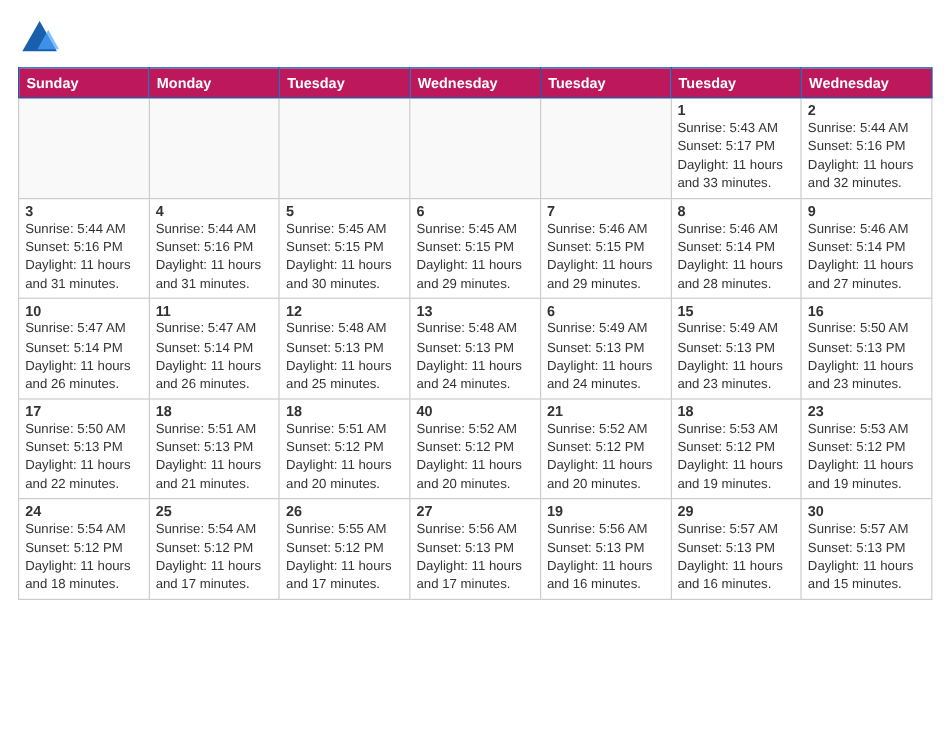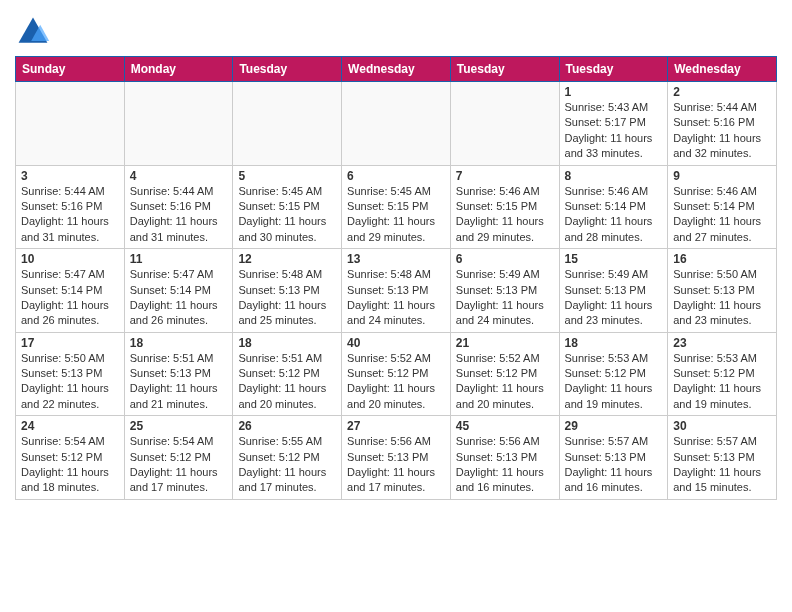--- a/index.html
+++ b/index.html
@@ -247,21 +247,21 @@
           </td>
           <td>
             <span class="day-num">26</span>
             <div class="day-info">Sunrise: 5:55 AM<br>Sunset: 5:12 PM<br>Daylight: 11 hours<br>and 17 minutes.</div>
           </td>
           <td>
             <span class="day-num">27</span>
             <div class="day-info">Sunrise: 5:56 AM<br>Sunset: 5:13 PM<br>Daylight: 11 hours<br>and 17 minutes.</div>
           </td>
           <td>
-            <span class="day-num">45</span>
+            <span class="day-num">19</span>
             <div class="day-info">Sunrise: 5:56 AM<br>Sunset: 5:13 PM<br>Daylight: 11 hours<br>and 16 minutes.</div>
           </td>
           <td>
             <span class="day-num">29</span>
             <div class="day-info">Sunrise: 5:57 AM<br>Sunset: 5:13 PM<br>Daylight: 11 hours<br>and 16 minutes.</div>
           </td>
           <td>
             <span class="day-num">30</span>
             <div class="day-info">Sunrise: 5:57 AM<br>Sunset: 5:13 PM<br>Daylight: 11 hours<br>and 15 minutes.</div>
           </td>

